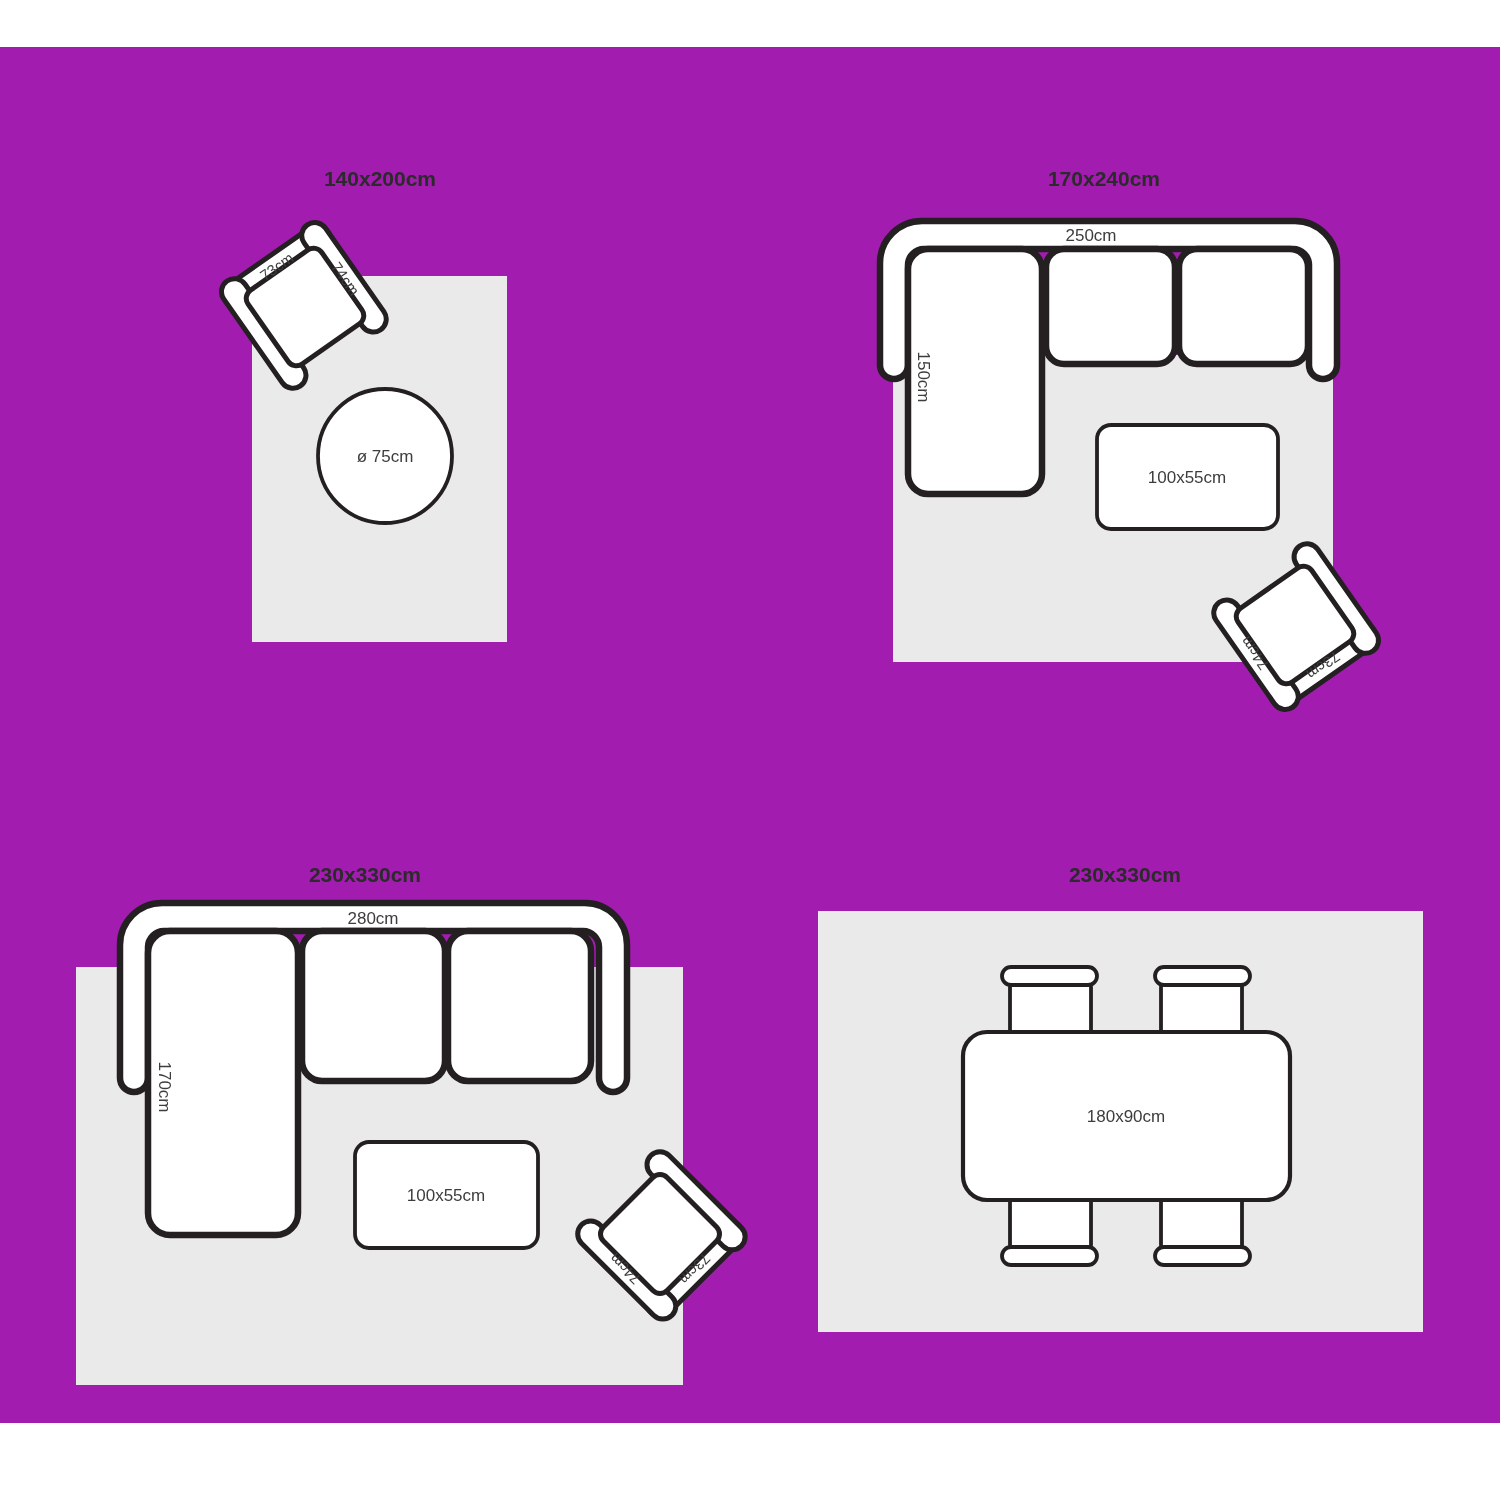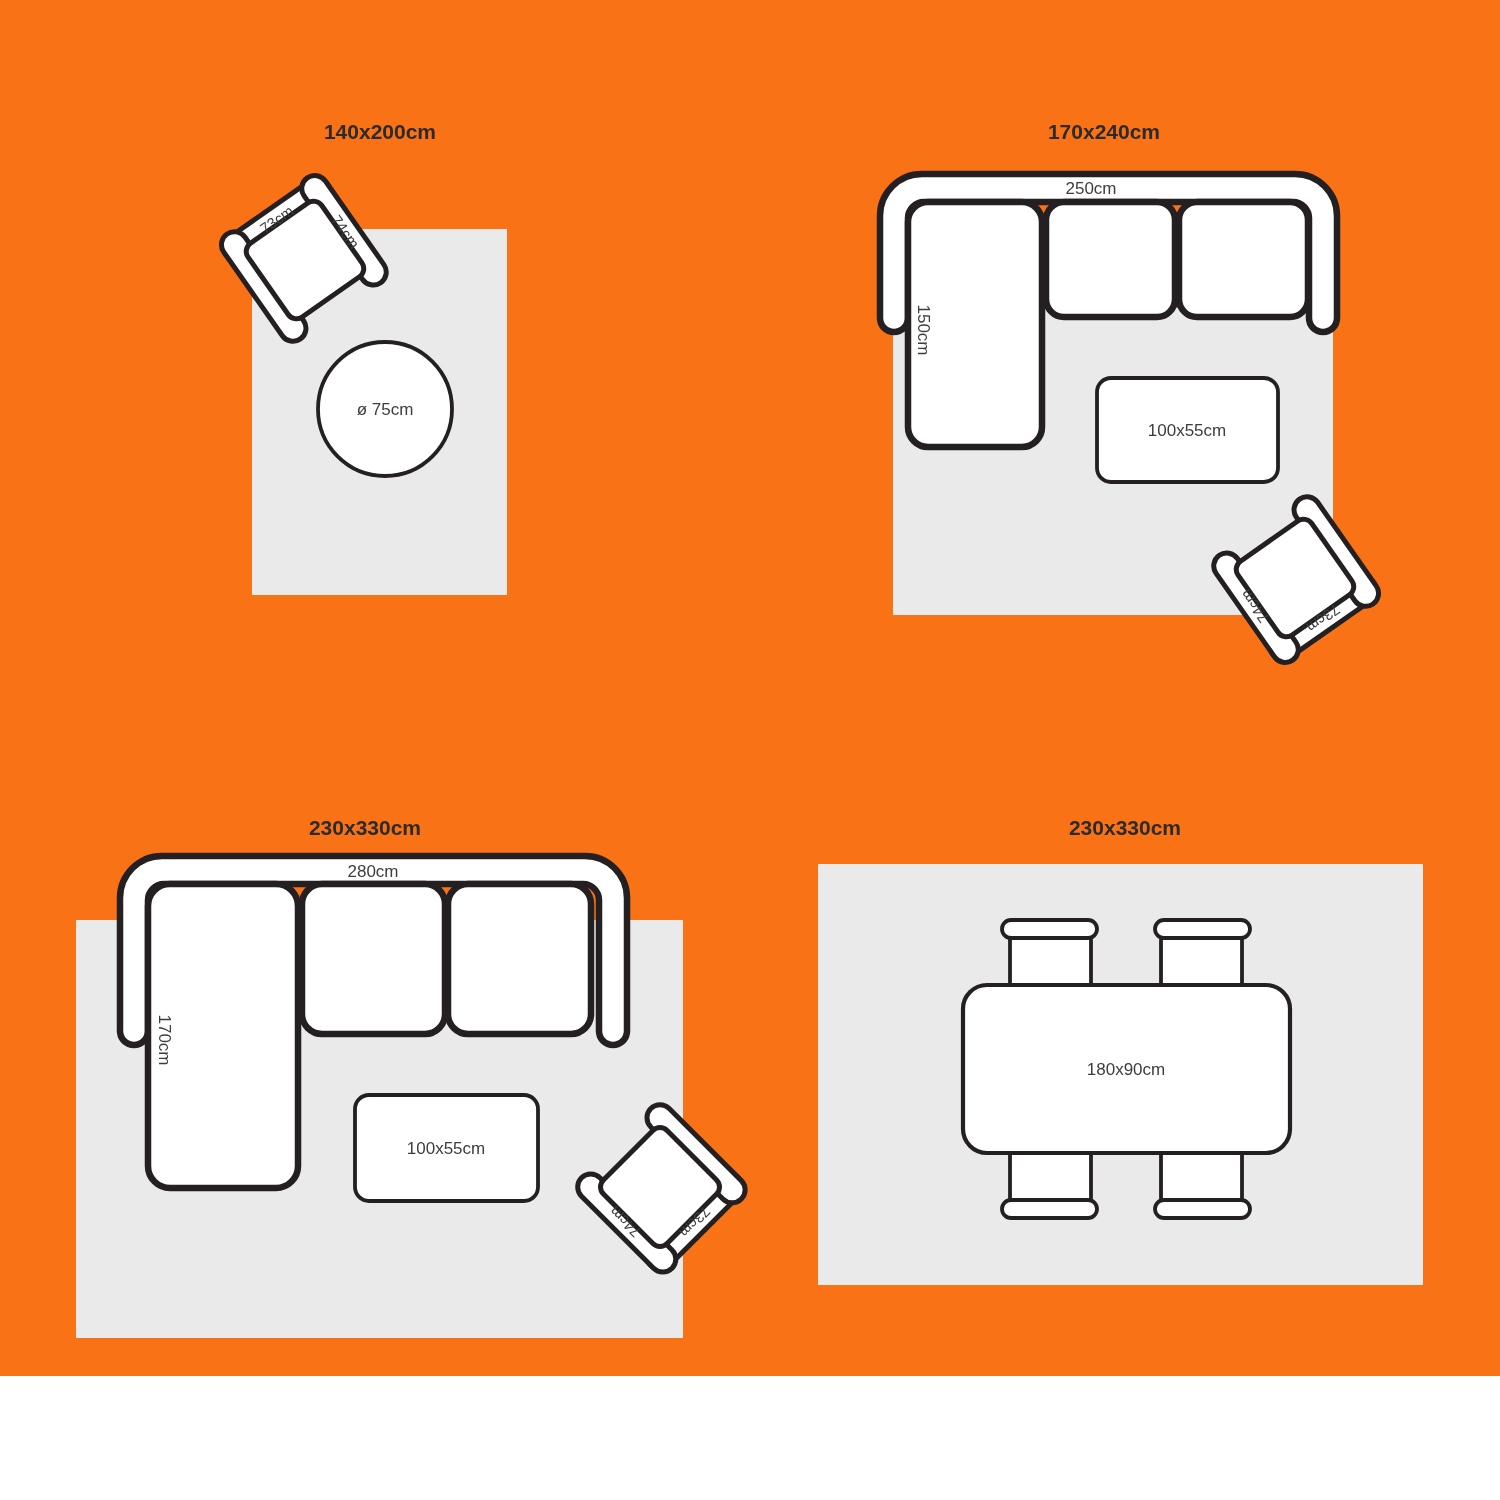--- a/index.html
+++ b/index.html
@@ -1,17 +1,17 @@
 <!DOCTYPE html>
 <html><head>
 <meta charset="utf-8">
 <style>
   html,body{margin:0;padding:0;background:#ffffff;}
-  #page{position:relative;width:1500px;height:1376px;background:#f97316;overflow:hidden;
-        font-family:"Liberation Sans", sans-serif;}
+  #page{position:relative;width:1500px;height:1376px;background:#a21caf;overflow:hidden;
+        font-family:"Liberation Sans", sans-serif;margin-top:47px;}
   svg text{font-family:"Liberation Sans", sans-serif;}
   .title{font-size:21px;font-weight:700;fill:#2b2b2b;}
   .dim{font-size:17px;fill:#3d3d3d;}
   .dim-small{font-size:15px;fill:#3d3d3d;}
   .rug{fill:#eaeaea;stroke:none;}
   .furn{fill:#ffffff;stroke:#242021;}
   .sofa-line{stroke-width:6.5;}
   .chair-line{stroke-width:5;}
   .thin-line{stroke-width:3.8;}
 </style>

